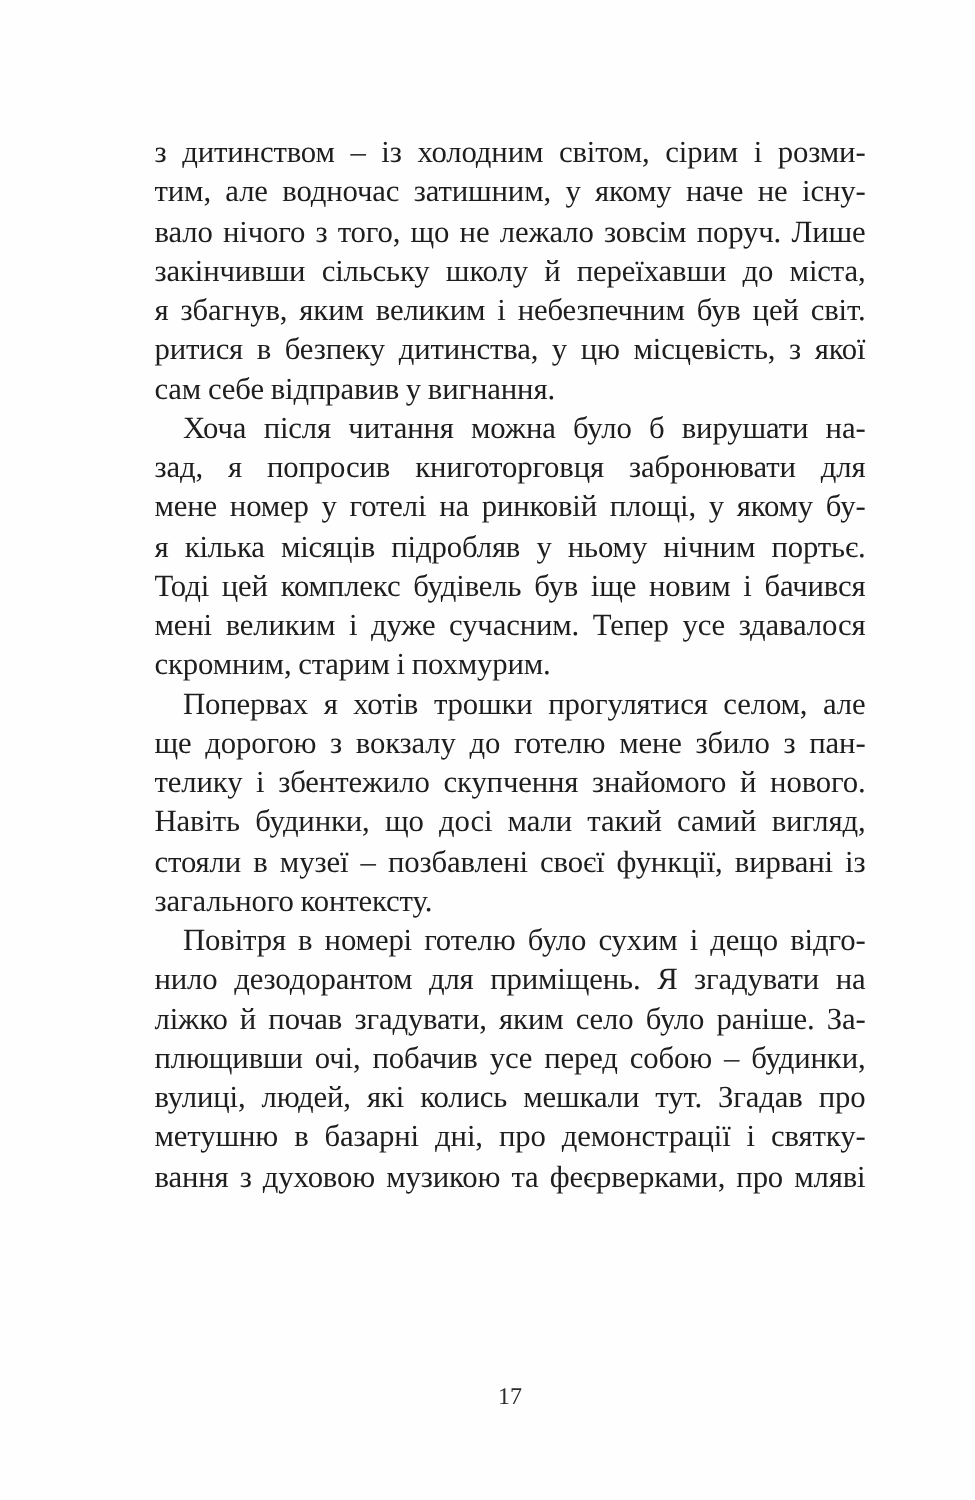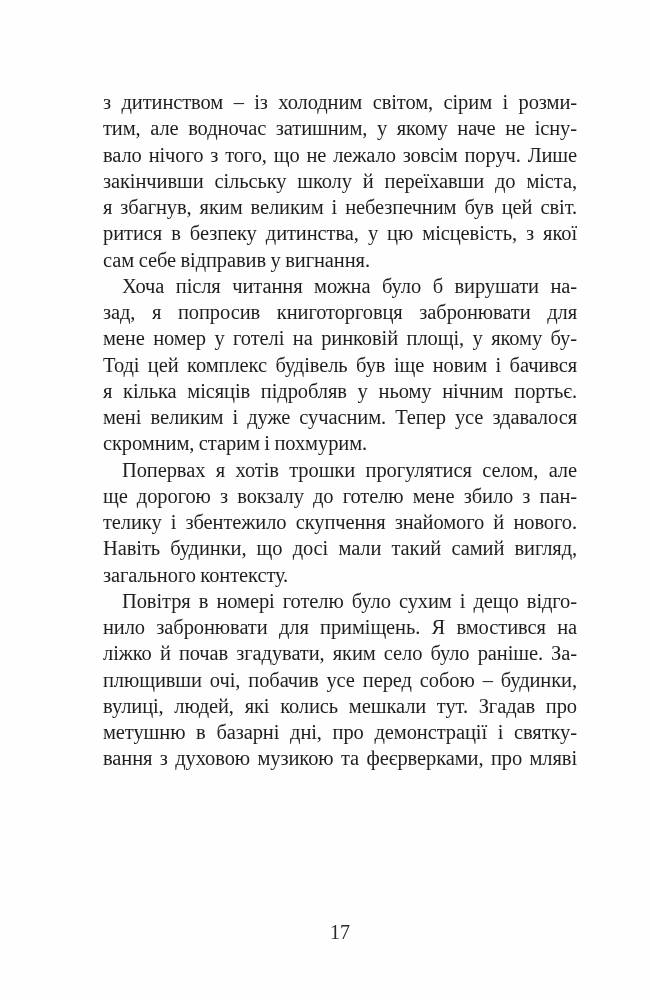--- a/index.html
+++ b/index.html
@@ -50,21 +50,21 @@
   .line.indent {
     text-indent: 19px;
   }
 
   .page-number {
     position: absolute;
     left: 103px;
     top: 919px;
     width: 474px;
     text-align: center;
-    font-size: 20px;
+    font-size: 16px;
     line-height: 26px;
     color: #2b2b2b;
   }
 </style>
 </head>
 <body>
 
 <div class="book-page">
   <div class="text-block" id="text-block">
       <div class="paragraph">
@@ -73,35 +73,36 @@
         <div class="line">вало нічого з того, що не лежало зовсім поруч. Лише</div>
         <div class="line">закінчивши сільську школу й переїхавши до міста,</div>
         <div class="line">я збагнув, яким великим і небезпечним був цей світ.</div>
         <div class="line">ритися в безпеку дитинства, у цю місцевість, з якої</div>
         <div class="line para-end">сам себе відправив у вигнання.</div>
       </div>
       <div class="paragraph">
         <div class="line indent">Хоча після читання можна було б вирушати на-</div>
         <div class="line">зад, я попросив книготорговця забронювати для</div>
         <div class="line">мене номер у готелі на ринковій площі, у якому бу-</div>
+        <div class="line">я кілька місяців підробляв у ньому нічним портьє.</div>
         <div class="line">Тоді цей комплекс будівель був іще новим і бачився</div>
-        <div class="line">я кілька місяців підробляв у ньому нічним портьє.</div>
         <div class="line">мені великим і дуже сучасним. Тепер усе здавалося</div>
         <div class="line para-end">скромним, старим і похмурим.</div>
       </div>
       <div class="paragraph">
         <div class="line indent">Попервах я хотів трошки прогулятися селом, але</div>
         <div class="line">ще дорогою з вокзалу до готелю мене збило з пан-</div>
         <div class="line">телику і збентежило скупчення знайомого й нового.</div>
         <div class="line">Навіть будинки, що досі мали такий самий вигляд,</div>
+        <div class="line">стояли в музеї – позбавлені своєї функції, вирвані із</div>
         <div class="line para-end">загального контексту.</div>
       </div>
       <div class="paragraph">
         <div class="line indent">Повітря в номері готелю було сухим і дещо відго-</div>
-        <div class="line">нило забронювати для приміщень. Я вмостився на</div>
+        <div class="line">нило дезодорантом для приміщень. Я згадувати на</div>
         <div class="line">ліжко й почав згадувати, яким село було раніше. За-</div>
         <div class="line">плющивши очі, побачив усе перед собою – будинки,</div>
         <div class="line">вулиці, людей, які колись мешкали тут. Згадав про</div>
         <div class="line">метушню в базарні дні, про демонстрації і святку-</div>
         <div class="line">вання з духовою музикою та феєрверками, про мляві</div>
       </div>
     </div>
   <div class="page-number">17</div>
 </div>
 

